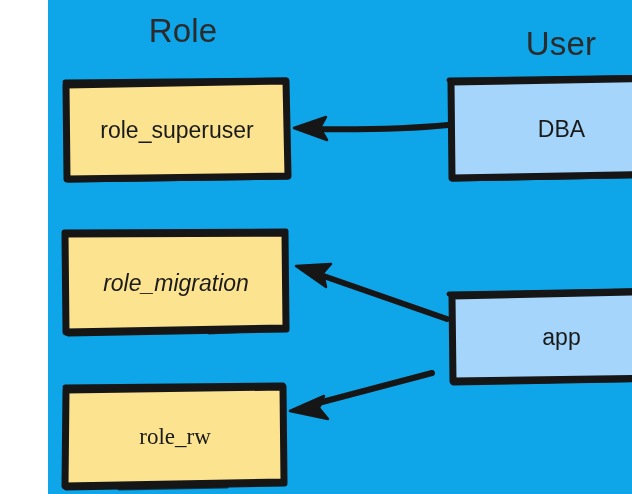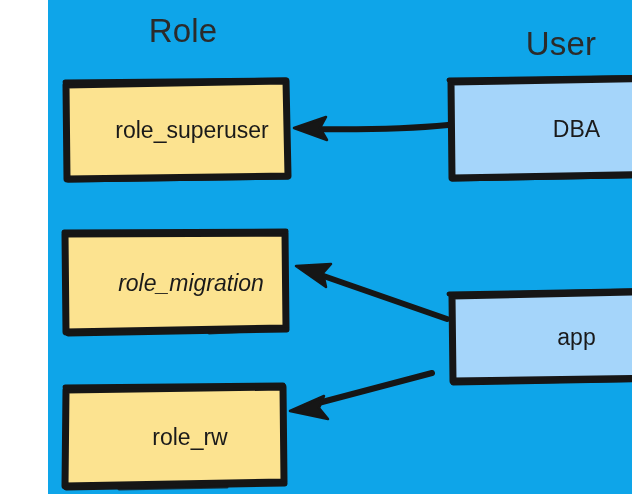--- a/index.html
+++ b/index.html
@@ -35,21 +35,21 @@
     position: absolute;
   }
   .node svg {
     position: absolute;
     left: 0;
     top: 0;
     overflow: visible;
   }
   .node-label {
     position: absolute;
-    left: 16px;
+    left: 1px;
     top: 0;
     width: 100%;
     height: 100%;
     display: flex;
     align-items: center;
     justify-content: center;
     font-size: 23px;
     color: #1a1a1a;
     white-space: nowrap;
     pointer-events: none;
@@ -103,21 +103,21 @@
   <div class="node" id="node-role-migration" style="left:11px; top:227px; width:232px; height:112px;font-style:italic;">
     <svg width="232" height="112" viewBox="0 0 232 112" xmlns="http://www.w3.org/2000/svg">
       <path d="M6,7 L226,6 L227,101 L7,105 Z" fill="#FCE390" stroke="#161616" stroke-width="7" stroke-linejoin="round" stroke-linecap="round"></path>
       <path d="M5,5 L227,4" fill="none" stroke="#161616" stroke-width="5" stroke-linecap="round"></path>
       <path d="M9,107 L228,103" fill="none" stroke="#161616" stroke-width="5" stroke-linecap="round"></path>
       <path d="M150,106 L190,104" fill="none" stroke="#161616" stroke-width="3" stroke-linecap="round" opacity="0.8"></path>
     </svg>
     <div class="node-label">role_migration</div>
   </div>
 
-  <div class="node" id="node-role-rw" style="left:11px; top:382px; width:230px; height:110px;">
+  <div class="node" id="node-role-rw" style="left:11px; top:382px; width:230px; height:110px;font-family:Liberation Serif, serif;">
     <svg width="230" height="110" viewBox="0 0 230 110" xmlns="http://www.w3.org/2000/svg">
       <path d="M7,8 L224,5 L225,100 L6,104 Z" fill="#FCE390" stroke="#161616" stroke-width="7" stroke-linejoin="round" stroke-linecap="round"></path>
       <path d="M6,5 L224,3" fill="none" stroke="#161616" stroke-width="5" stroke-linecap="round"></path>
       <path d="M7,106 L226,102" fill="none" stroke="#161616" stroke-width="5" stroke-linecap="round"></path>
       <path d="M60,107 L168,105" fill="none" stroke="#161616" stroke-width="3" stroke-linecap="round" opacity="0.75"></path>
     </svg>
     <div class="node-label">role_rw</div>
   </div>
 
   <div class="node" id="node-app" style="left:397px; top:286px; width:231px; height:102px;">

